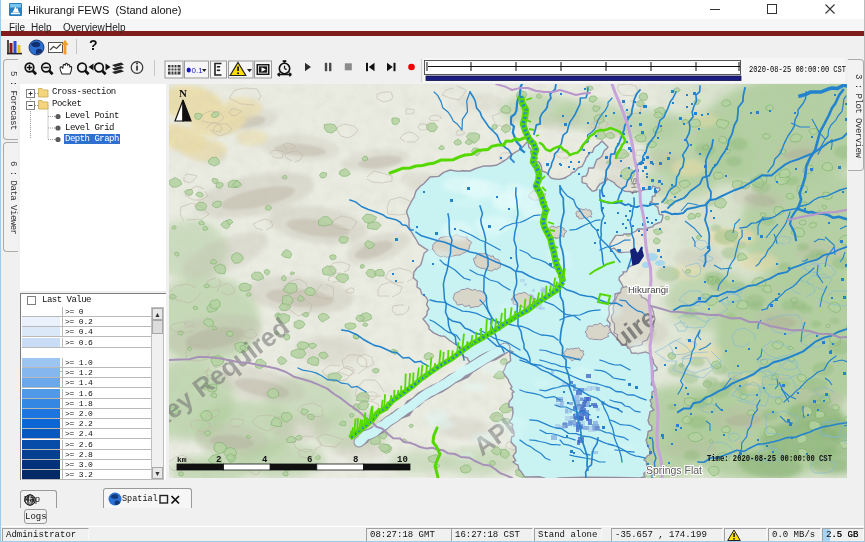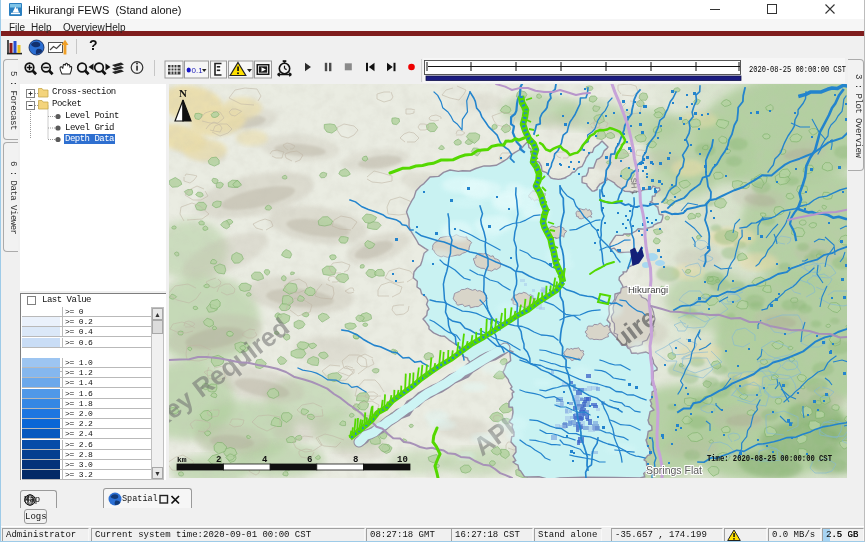--- a/index.html
+++ b/index.html
@@ -194,21 +194,21 @@
     <path d="M18.500000 4.500000 l3.5 0 l1 1.5 l5 0 l0 7 l-9.5 0 Z" fill="#f4d47c" stroke="#c8a84b" stroke-width="0.8"></path>
     <path d="M18.500000 16.500000 l3.5 0 l1 1.5 l5 0 l0 7 l-9.5 0 Z" fill="#f4d47c" stroke="#c8a84b" stroke-width="0.8"></path>
     <circle cx="38" cy="32.500000" r="2.6" fill="#5a5a5a"></circle>
     <circle cx="38" cy="44.000000" r="2.6" fill="#5a5a5a"></circle>
     <circle cx="38" cy="55.500000" r="2.6" fill="#5a5a5a"></circle>
   </svg>
 <div class="treetxt" style="left:52px;top:87px">Cross-section</div>
 <div class="treetxt" style="left:52px;top:99px">Pocket</div>
 <div class="treetxt" style="left:65px;top:111px">Level Point</div>
 <div class="treetxt" style="left:65px;top:123px">Level Grid</div>
-<div class="treetxt" style="left:64px;top:134px;background:#2e6fd0;color:#fff;padding:0 1px">Depth Data</div>
+<div class="treetxt" style="left:64px;top:134px;background:#2e6fd0;color:#fff;padding:0 1px">Depth Graph</div>
 <div id="legendpanel"></div>
 <svg class="abs" style="left:27px;top:296px" width="10" height="10">
     <rect x="0.5" y="0.5" width="8" height="8" fill="#fff" stroke="#808080"></rect>
   </svg>
 <div class="treetxt" style="left:42px;top:295px">Last Value</div>
 <div class="abs" style="left:21px;top:307px;width:145px;height:173px;background:#fff;overflow:hidden">
     <div class="legrow" style="top:0px">
       <div class="legsw" style="background:#ffffff"></div>
       <div class="leglab">&gt;= 0</div>
     </div>
@@ -314,21 +314,20 @@
     </svg>
  <svg class="abs" style="left:66px;top:5px" width="11" height="11">
       <path d="M1.5 2 L9 9.5 M9 2 L1.5 9.5" stroke="#111" stroke-width="1.7"></path>
     </svg>
 </div>
 <div class="abs" style="left:20px;top:509px;width:843px;height:17px;background:#f0f0f0"></div>
 <div class="btab" style="left:24px;top:509px;width:23px;height:15px;border-bottom:1px solid #9a9a9a;border-radius:3px;line-height:14px;text-align:center">Logs</div>
 
 <div id="statusbar">
     <div class="scell" style="left:1px;width:87px">Administrator</div>
-    <div class="scell" style="left:90px;width:274px">Current system time:2020-09-01 00:00 CST</div>
     <div class="scell" style="left:365px;width:101px">08:27:18 GMT</div>
     <div class="scell" style="left:450px;width:82px">16:27:18 CST</div>
     <div class="scell" style="left:533px;width:68px">Stand alone</div>
     <div class="scell" style="left:610px;width:112px">-35.657 , 174.199</div>
     <div class="scell" style="left:723px;width:43px"></div>
     <div class="scell" style="left:767px;width:53px">0.0 MB/s</div>
     <div class="scell" style="left:821px;width:42px">2.5 GB</div>
     <svg class="abs" style="left:726px;top:2px" width="14" height="13">
       <path d="M7 1 L13.3 11.5 L0.7 11.5 Z" fill="#ffe000" stroke="#222" stroke-width="1"></path>
       <rect x="6.3" y="4" width="1.5" height="4" fill="#111"></rect>

